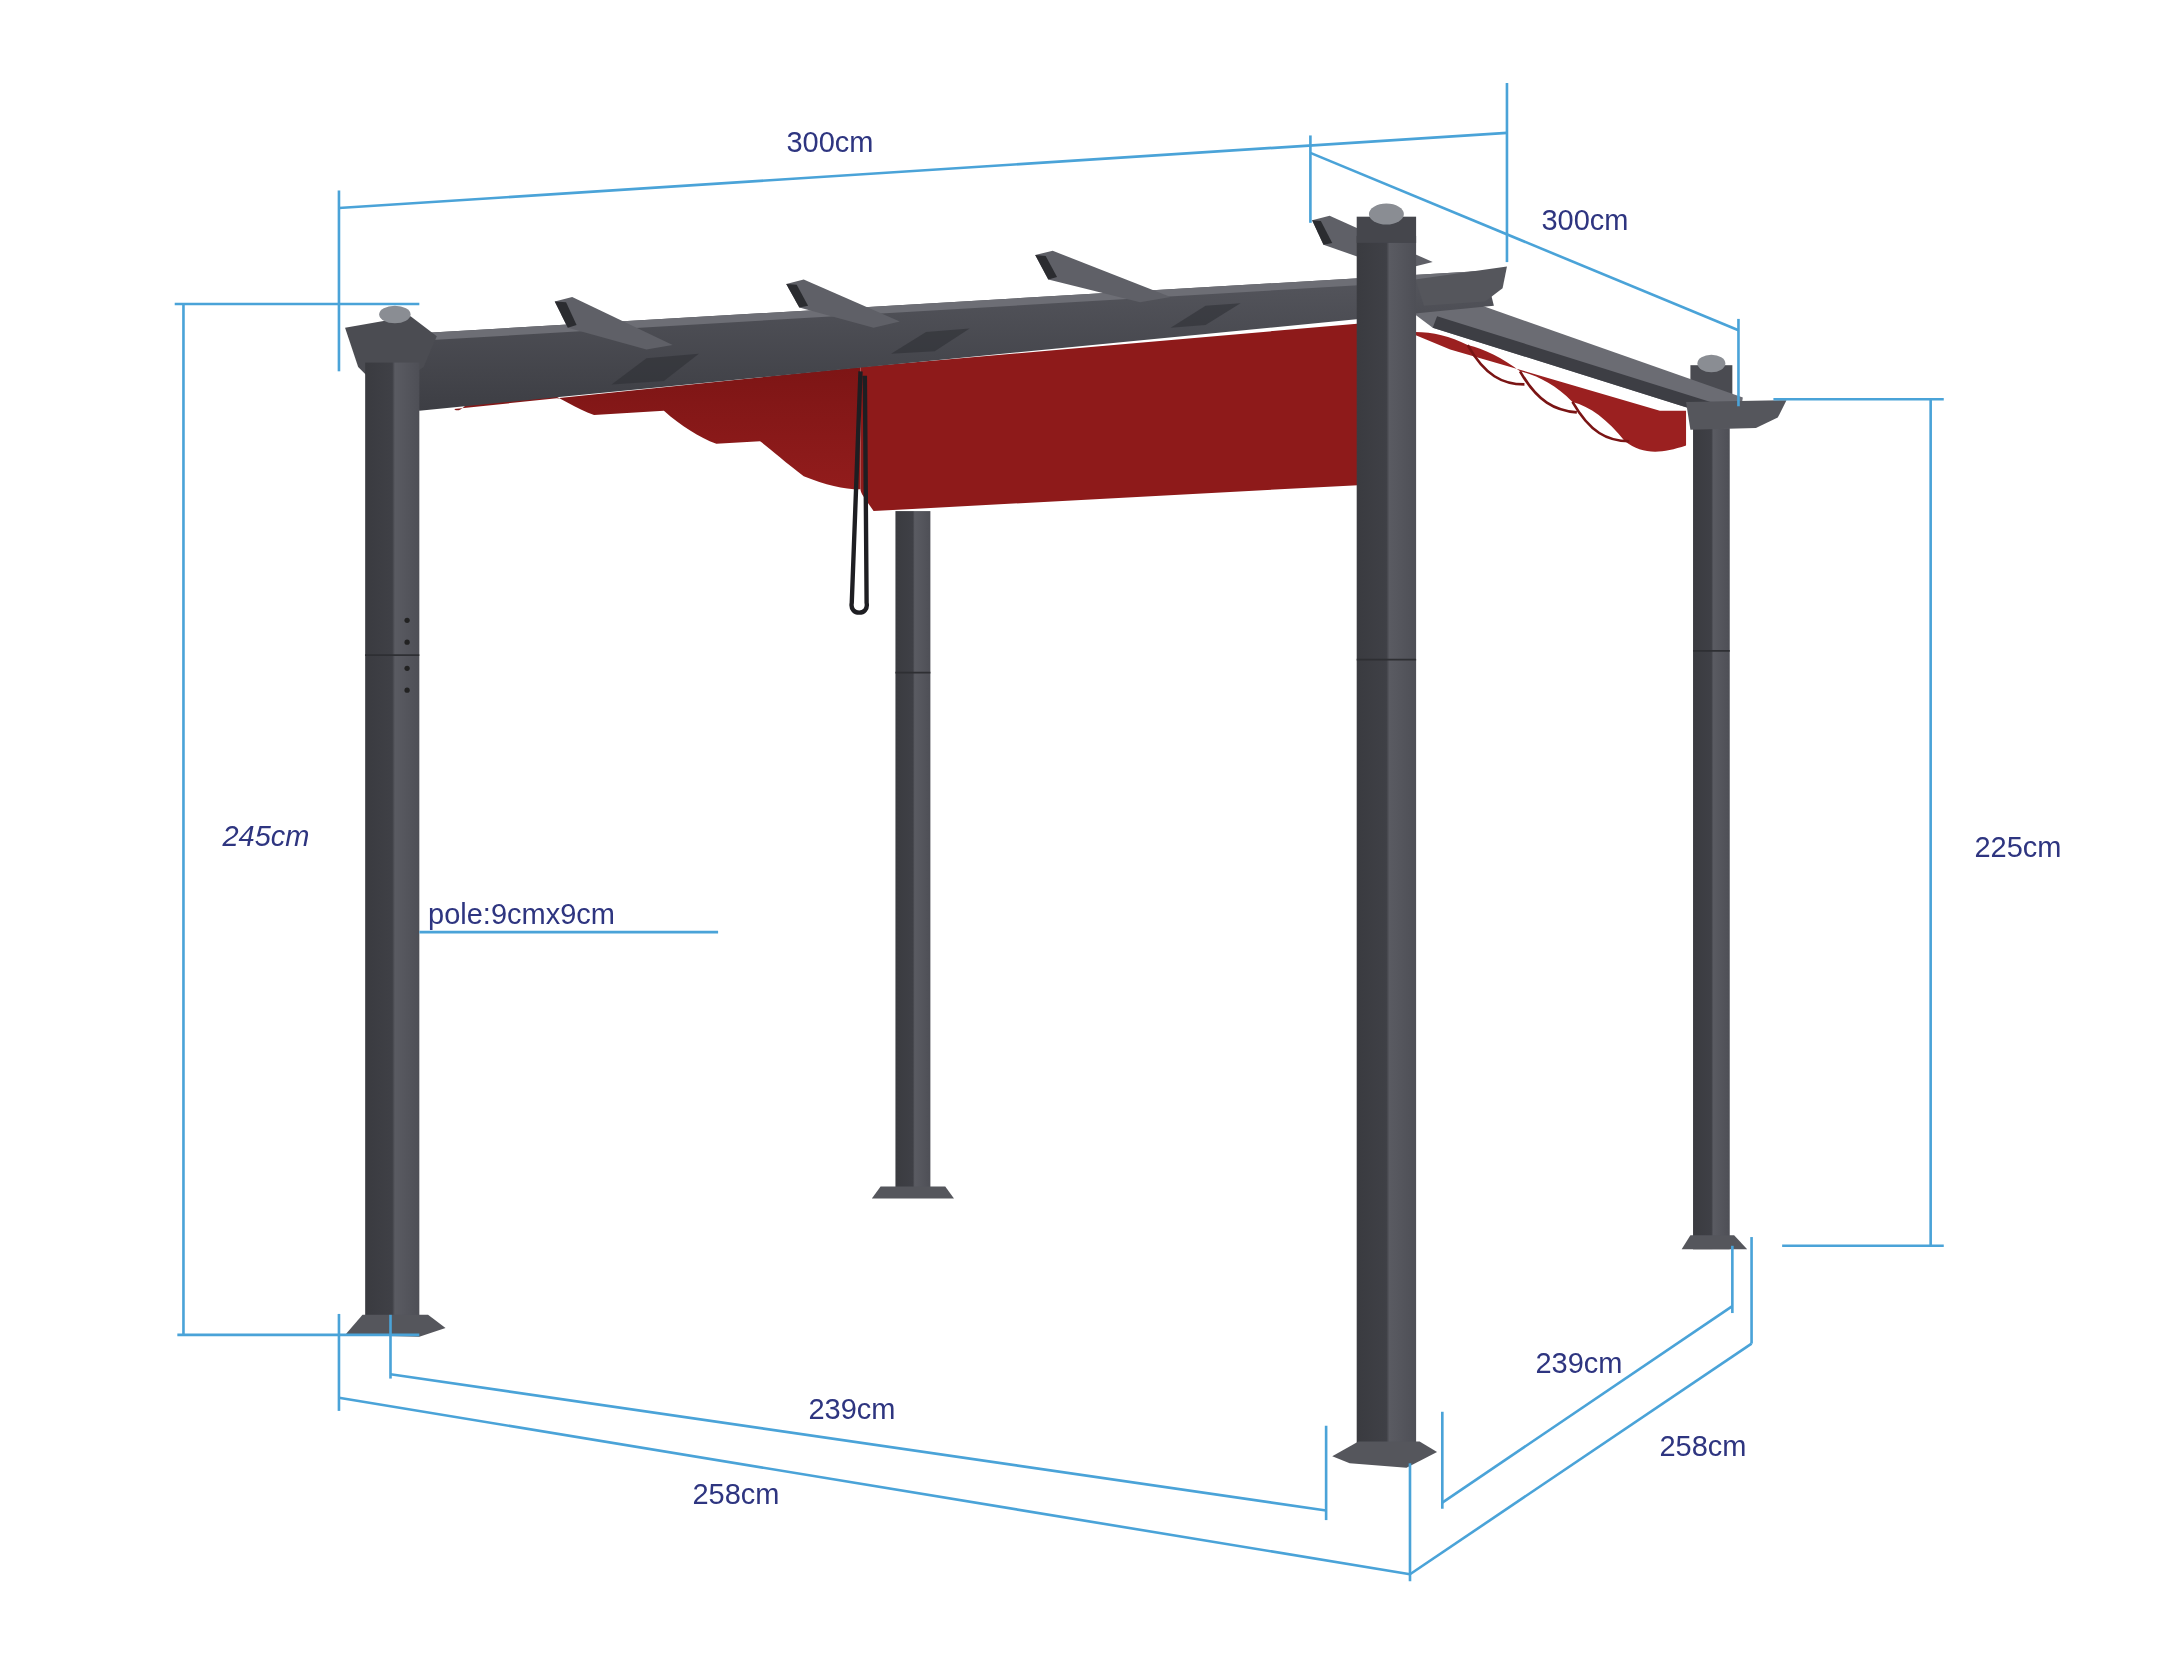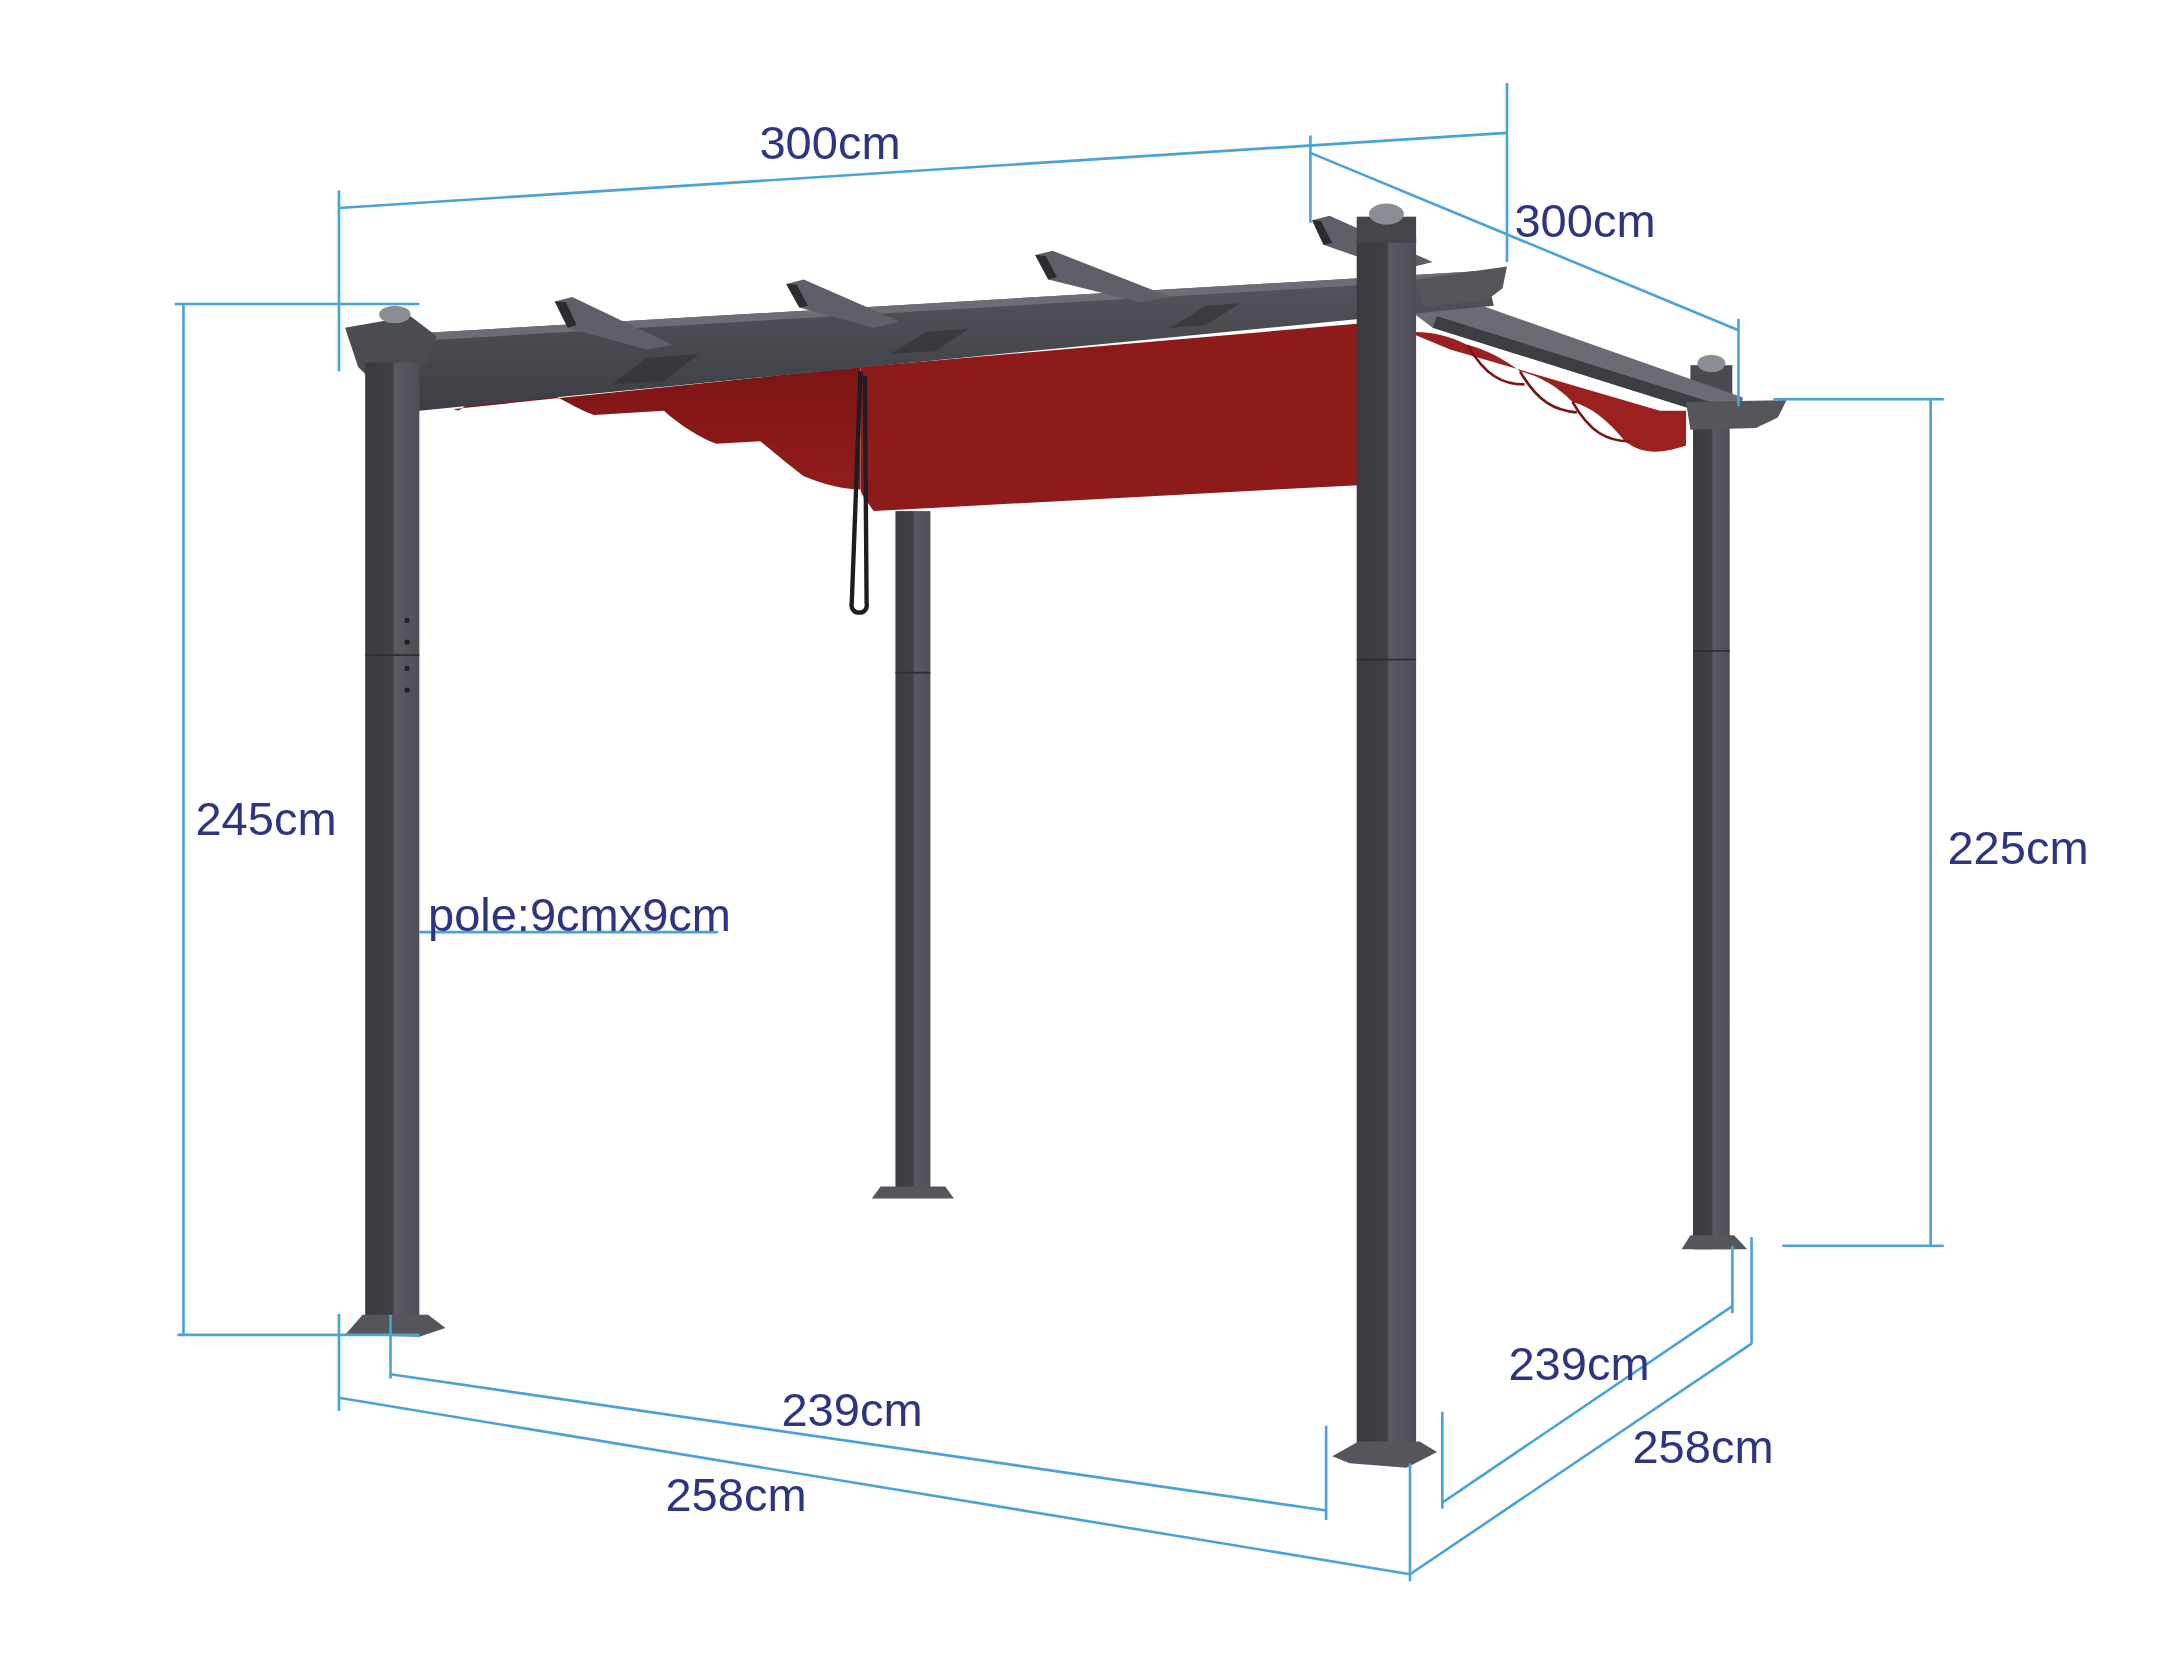--- a/index.html
+++ b/index.html
@@ -1,21 +1,21 @@
 <!DOCTYPE html>
 <html style="font-size:14px"><head>
 <meta charset="utf-8">
 <style>
   html, body { margin: 0; padding: 0; background: #ffffff; }
   body { width: 2184px; height: 1680px; position: relative; overflow: hidden; }
   #stage { position: absolute; left: 0; top: 0; width: 2184px; height: 1680px; }
   .dim-label {
     position: absolute;
     font-family: "Liberation Sans", "DejaVu Sans", sans-serif;
-    font-size: 47px;
+    font-size: 29px;
     color: #2e3580;
     white-space: nowrap;
     line-height: 1;
     transform: translate(-50%, -50%);
   }
   .dim-label.left { transform: translate(0, -50%); text-align: center; }
 </style>
 </head>
 <body>
 
@@ -198,21 +198,21 @@
     <g>
       <line x1="1614" y1="1802" x2="2005" y2="1538"></line>
       <line x1="2005" y1="1416" x2="2005" y2="1538"></line>
     </g>
   </g>
 </svg>
 
   
   <div class="dim-label" style="left:830px; top:142px;">300cm</div>
   <div class="dim-label" style="left:1585px; top:220px;">300cm</div>
-  <div class="dim-label" style="left:266px; top:818px;">245cm</div>
+  <div class="dim-label" style="left:266px; top:836px;font-style:italic;">245cm</div>
   <div class="dim-label" style="left:2018px; top:847px;text-align:center;">225cm</div>
   <div class="dim-label left" style="left:428px; top:914px;">pole:9cmx9cm</div>
   <div class="dim-label" style="left:852px; top:1409px;">239cm</div>
   <div class="dim-label" style="left:736px; top:1494px;">258cm</div>
   <div class="dim-label" style="left:1579px; top:1363px;">239cm</div>
   <div class="dim-label" style="left:1703px; top:1446px;">258cm</div>
 </div>
 
 
 </body></html>

